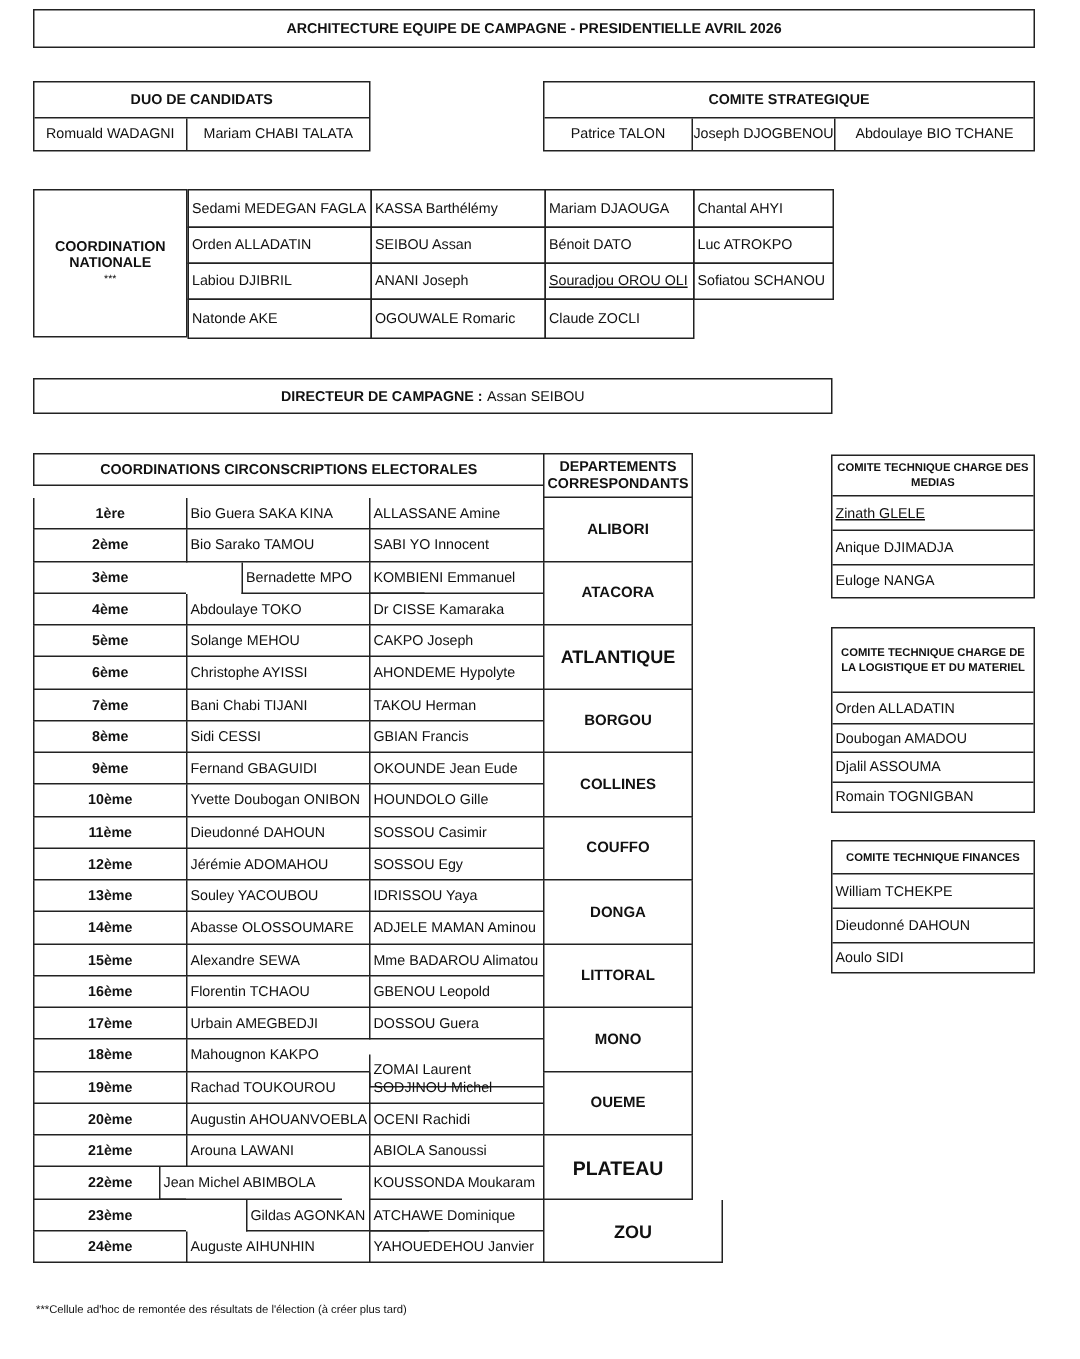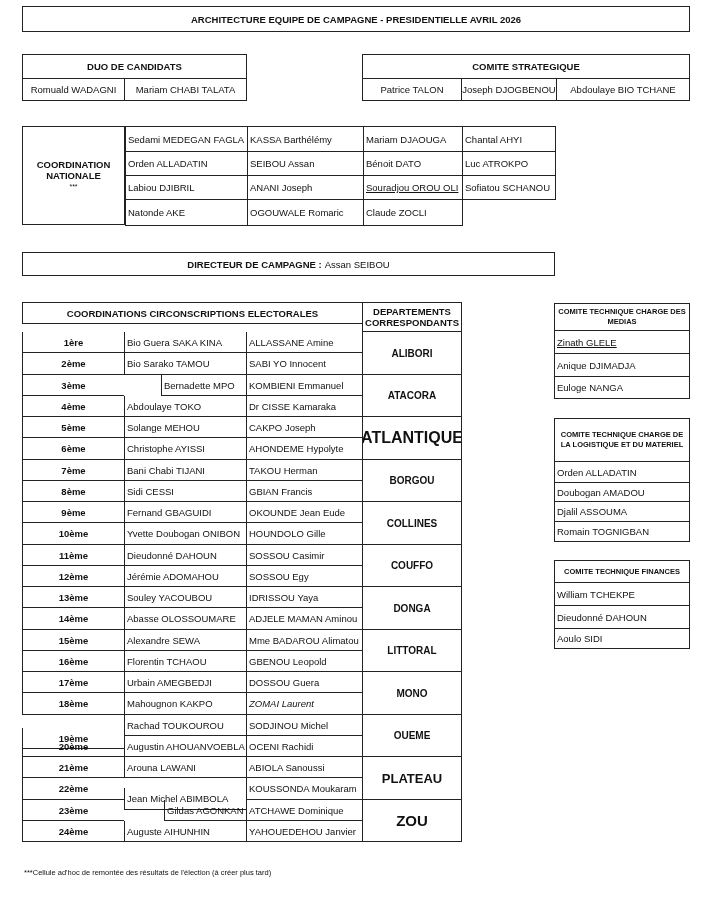--- a/index.html
+++ b/index.html
@@ -121,51 +121,51 @@
     <div class="cell l bl bb" style="left: 102px; top: 328px; width: 122px; height: 21px;">Alexandre SEWA</div>
     <div class="cell l bl bb" style="left: 224px; top: 328px; width: 116px; height: 21px;">Mme BADAROU Alimatou</div>
     <div class="cell c b bl bb" style="left: 0px; top: 349px; width: 102px; height: 21px;">16ème</div>
     <div class="cell l bl bb" style="left: 102px; top: 349px; width: 122px; height: 21px;">Florentin TCHAOU</div>
     <div class="cell l bl bb" style="left: 224px; top: 349px; width: 116px; height: 21px;">GBENOU Leopold</div>
     <div class="cell c b bl bb" style="left: 0px; top: 370px; width: 102px; height: 21px; text-align: right;">17ème</div>
     <div class="cell l bl bb" style="left: 102px; top: 370px; width: 122px; height: 21px;">Urbain AMEGBEDJI</div>
     <div class="cell l bl bb" style="left: 224px; top: 370px; width: 116px; height: 21px;">DOSSOU Guera</div>
     <div class="cell c b bl bb" style="left: 0px; top: 391px; width: 102px; height: 22px;">18ème</div>
     <div class="cell l bl bb" style="left: 102px; top: 391px; width: 122px; height: 22px;">Mahougnon KAKPO</div>
-    <div class="cell l bl bb" style="left: 224px; top: 391px; width: 116px; height: 22px; font-style: italic;">ZOMAI Laurent</div>
-    <div class="cell c b bl bb" style="left: 0px; top: 426px; width: 102px; height: 21px; text-align: center;">19ème</div>
+    <div class="cell l bl bb" style="left: 224px; top: 401px; width: 116px; height: 22px;">ZOMAI Laurent</div>
+    <div class="cell c b bl bb" style="left: 0px; top: 413px; width: 102px; height: 21px; text-align: center;">19ème</div>
     <div class="cell l bl bb" style="left: 102px; top: 413px; width: 122px; height: 21px;">Rachad TOUKOUROU</div>
     <div class="cell l bl bb" style="left: 224px; top: 413px; width: 116px; height: 21px;">SODJINOU Michel</div>
     <div class="cell c b bl bb" style="left: 0px; top: 434px; width: 102px; height: 21px;">20ème</div>
     <div class="cell l bl bb" style="left: 102px; top: 434px; width: 122px; height: 21px;">Augustin AHOUANVOEBLA</div>
     <div class="cell l bl bb" style="left: 224px; top: 434px; width: 116px; height: 21px;">OCENI Rachidi</div>
     <div class="cell c b bl bb" style="left: 0px; top: 455px; width: 102px; height: 21px;">21ème</div>
     <div class="cell l bl bb" style="left: 102px; top: 455px; width: 122px; height: 21px;">Arouna LAWANI</div>
     <div class="cell l bl bb" style="left: 224px; top: 455px; width: 116px; height: 21px;">ABIOLA Sanoussi</div>
     <div class="cell c b bl bb" style="left: 0px; top: 476px; width: 102px; height: 22px;">22ème</div>
-    <div class="cell l bl bb" style="left: 102px; top: 476px; width: 122px; height: 22px; margin-top: 10px;">Jean Michel ABIMBOLA</div>
+    <div class="cell l bl bb" style="left: 84px; top: 476px; width: 122px; height: 22px;">Jean Michel ABIMBOLA</div>
     <div class="cell l bl bb" style="left: 224px; top: 476px; width: 116px; height: 22px;">KOUSSONDA Moukaram</div>
     <div class="cell c b bl bb" style="left: 0px; top: 498px; width: 102px; height: 21px;">23ème</div>
     <div class="cell l bl bb" style="left: 102px; top: 498px; width: 122px; height: 21px; margin-left: 40px;">Gildas AGONKAN</div>
     <div class="cell l bl bb" style="left: 224px; top: 498px; width: 116px; height: 21px;">ATCHAWE Dominique</div>
     <div class="cell c b bl bb" style="left: 0px; top: 519px; width: 102px; height: 21px;">24ème</div>
     <div class="cell l bl bb" style="left: 102px; top: 519px; width: 122px; height: 21px;">Auguste AIHUNHIN</div>
     <div class="cell l bl bb" style="left: 224px; top: 519px; width: 116px; height: 21px;">YAHOUEDEHOU Janvier</div>
     <div class="cell c b bl br bb" style="left: 340px; top: 30px; width: 100px; height: 43px; font-size: 10px;">ALIBORI</div>
     <div class="cell c b bl br bb" style="left: 340px; top: 73px; width: 100px; height: 42px; font-size: 10px;">ATACORA</div>
-    <div class="cell c b bl br bb" style="left: 340px; top: 115px; width: 100px; height: 43px; font-size: 16px;">ATLANTIQUE</div>
+    <div class="cell c b bl br bb" style="left: 340px; top: 115px; width: 100px; height: 43px; font-size: 12px;">ATLANTIQUE</div>
     <div class="cell c b bl br bb" style="left: 340px; top: 158px; width: 100px; height: 42px; font-size: 10px;">BORGOU</div>
     <div class="cell c b bl br bb" style="left: 340px; top: 200px; width: 100px; height: 43px; font-size: 10px;">COLLINES</div>
     <div class="cell c b bl br bb" style="left: 340px; top: 243px; width: 100px; height: 42px; font-size: 10px;">COUFFO</div>
     <div class="cell c b bl br bb" style="left: 340px; top: 285px; width: 100px; height: 43px; font-size: 10px;">DONGA</div>
     <div class="cell c b bl br bb" style="left: 340px; top: 328px; width: 100px; height: 42px; font-size: 10px;">LITTORAL</div>
     <div class="cell c b bl br bb" style="left: 340px; top: 370px; width: 100px; height: 43px; font-size: 10px;">MONO</div>
     <div class="cell c b bl br bb" style="left: 340px; top: 413px; width: 100px; height: 42px; font-size: 10px;">OUEME</div>
     <div class="cell c b bl br bb" style="left: 340px; top: 455px; width: 100px; height: 43px; font-size: 13px;">PLATEAU</div>
-    <div class="cell c b bl br bb" style="left: 340px; top: 498px; width: 100px; height: 42px; font-size: 15px;">ZOU</div>
+    <div class="cell c b bl br bb" style="left: 340px; top: 498px; width: 120px; height: 42px; font-size: 12px;">ZOU</div>
   </div>
 
 <div class="box" style="left:554px; top:303px; width:136px; height:96px;">
   <div class="cell c bb hdr-small" style="left:0; top:0; width:134px; height:27px; padding:0 3px;">COMITE TECHNIQUE CHARGE DES MEDIAS</div>
   <div class="cell l bb" style="left:0; top:27px; width:134px; height:23px;text-decoration:underline;">Zinath GLELE</div>
   <div class="cell l bb" style="left:0; top:50px; width:134px; height:23px;">Anique DJIMADJA</div>
   <div class="cell l" style="left:0; top:73px; width:134px; height:21px;">Euloge NANGA</div>
 </div>
 
 <div class="box" style="left:554px; top:418px; width:136px; height:124px;">

